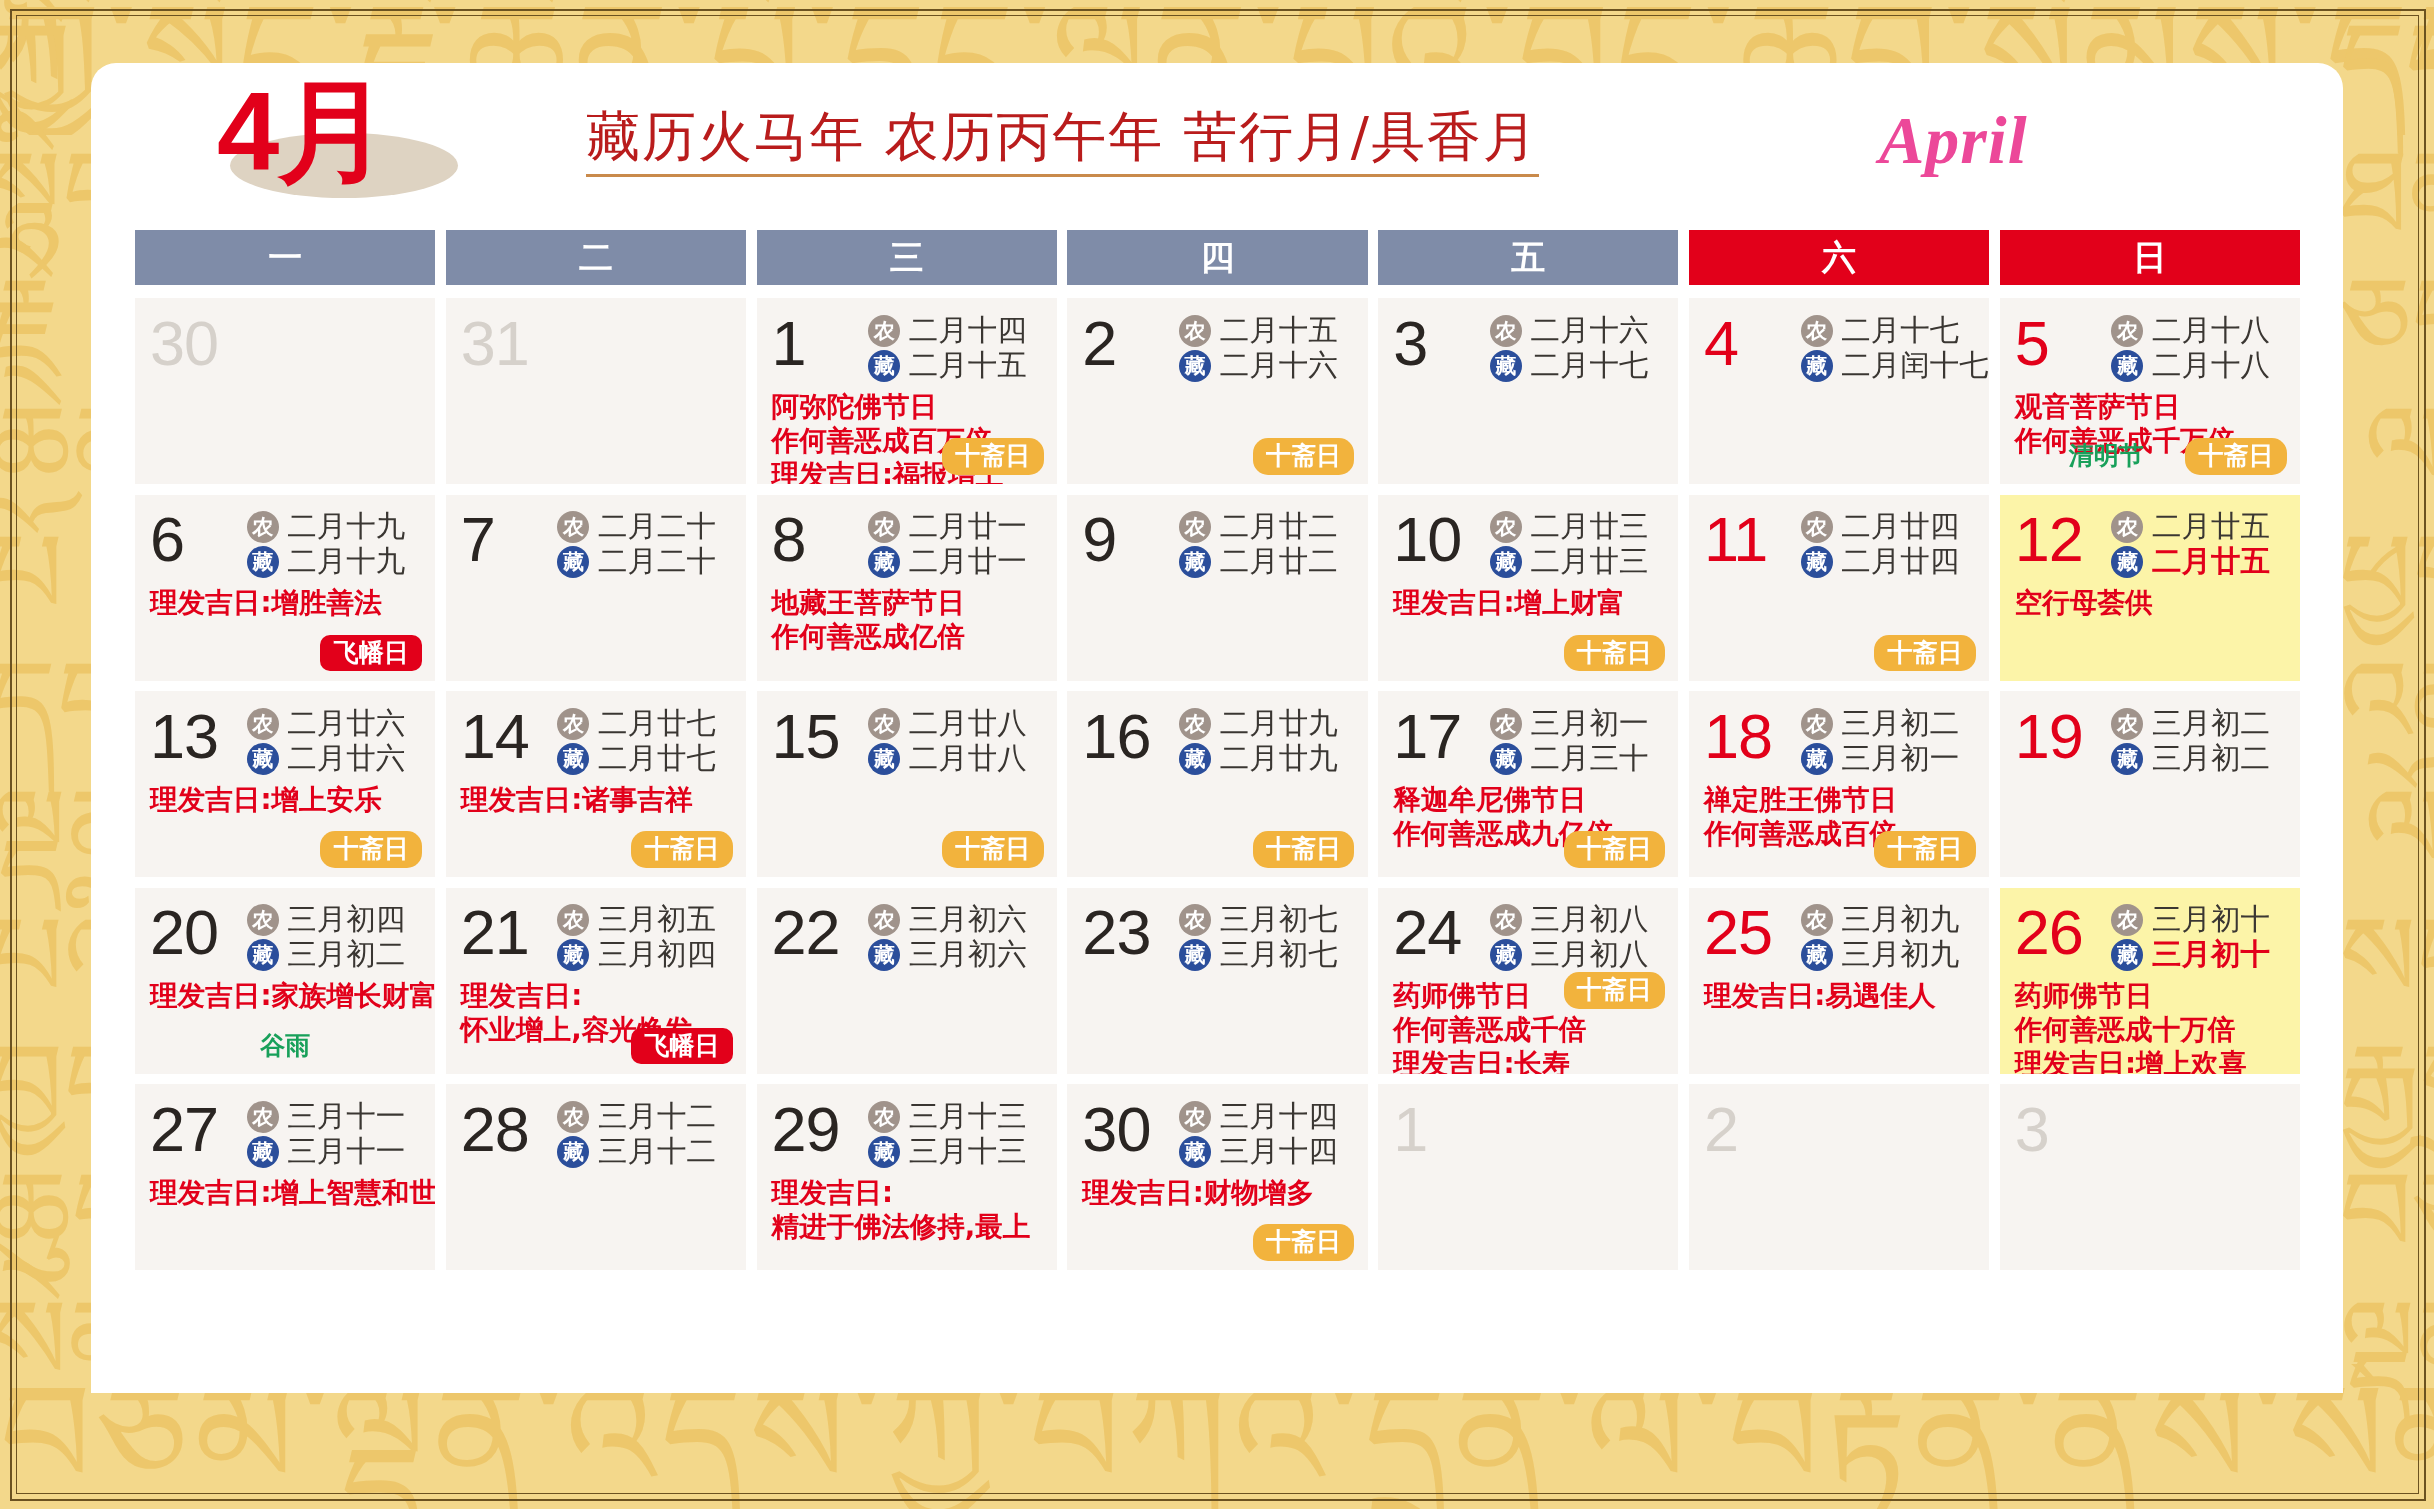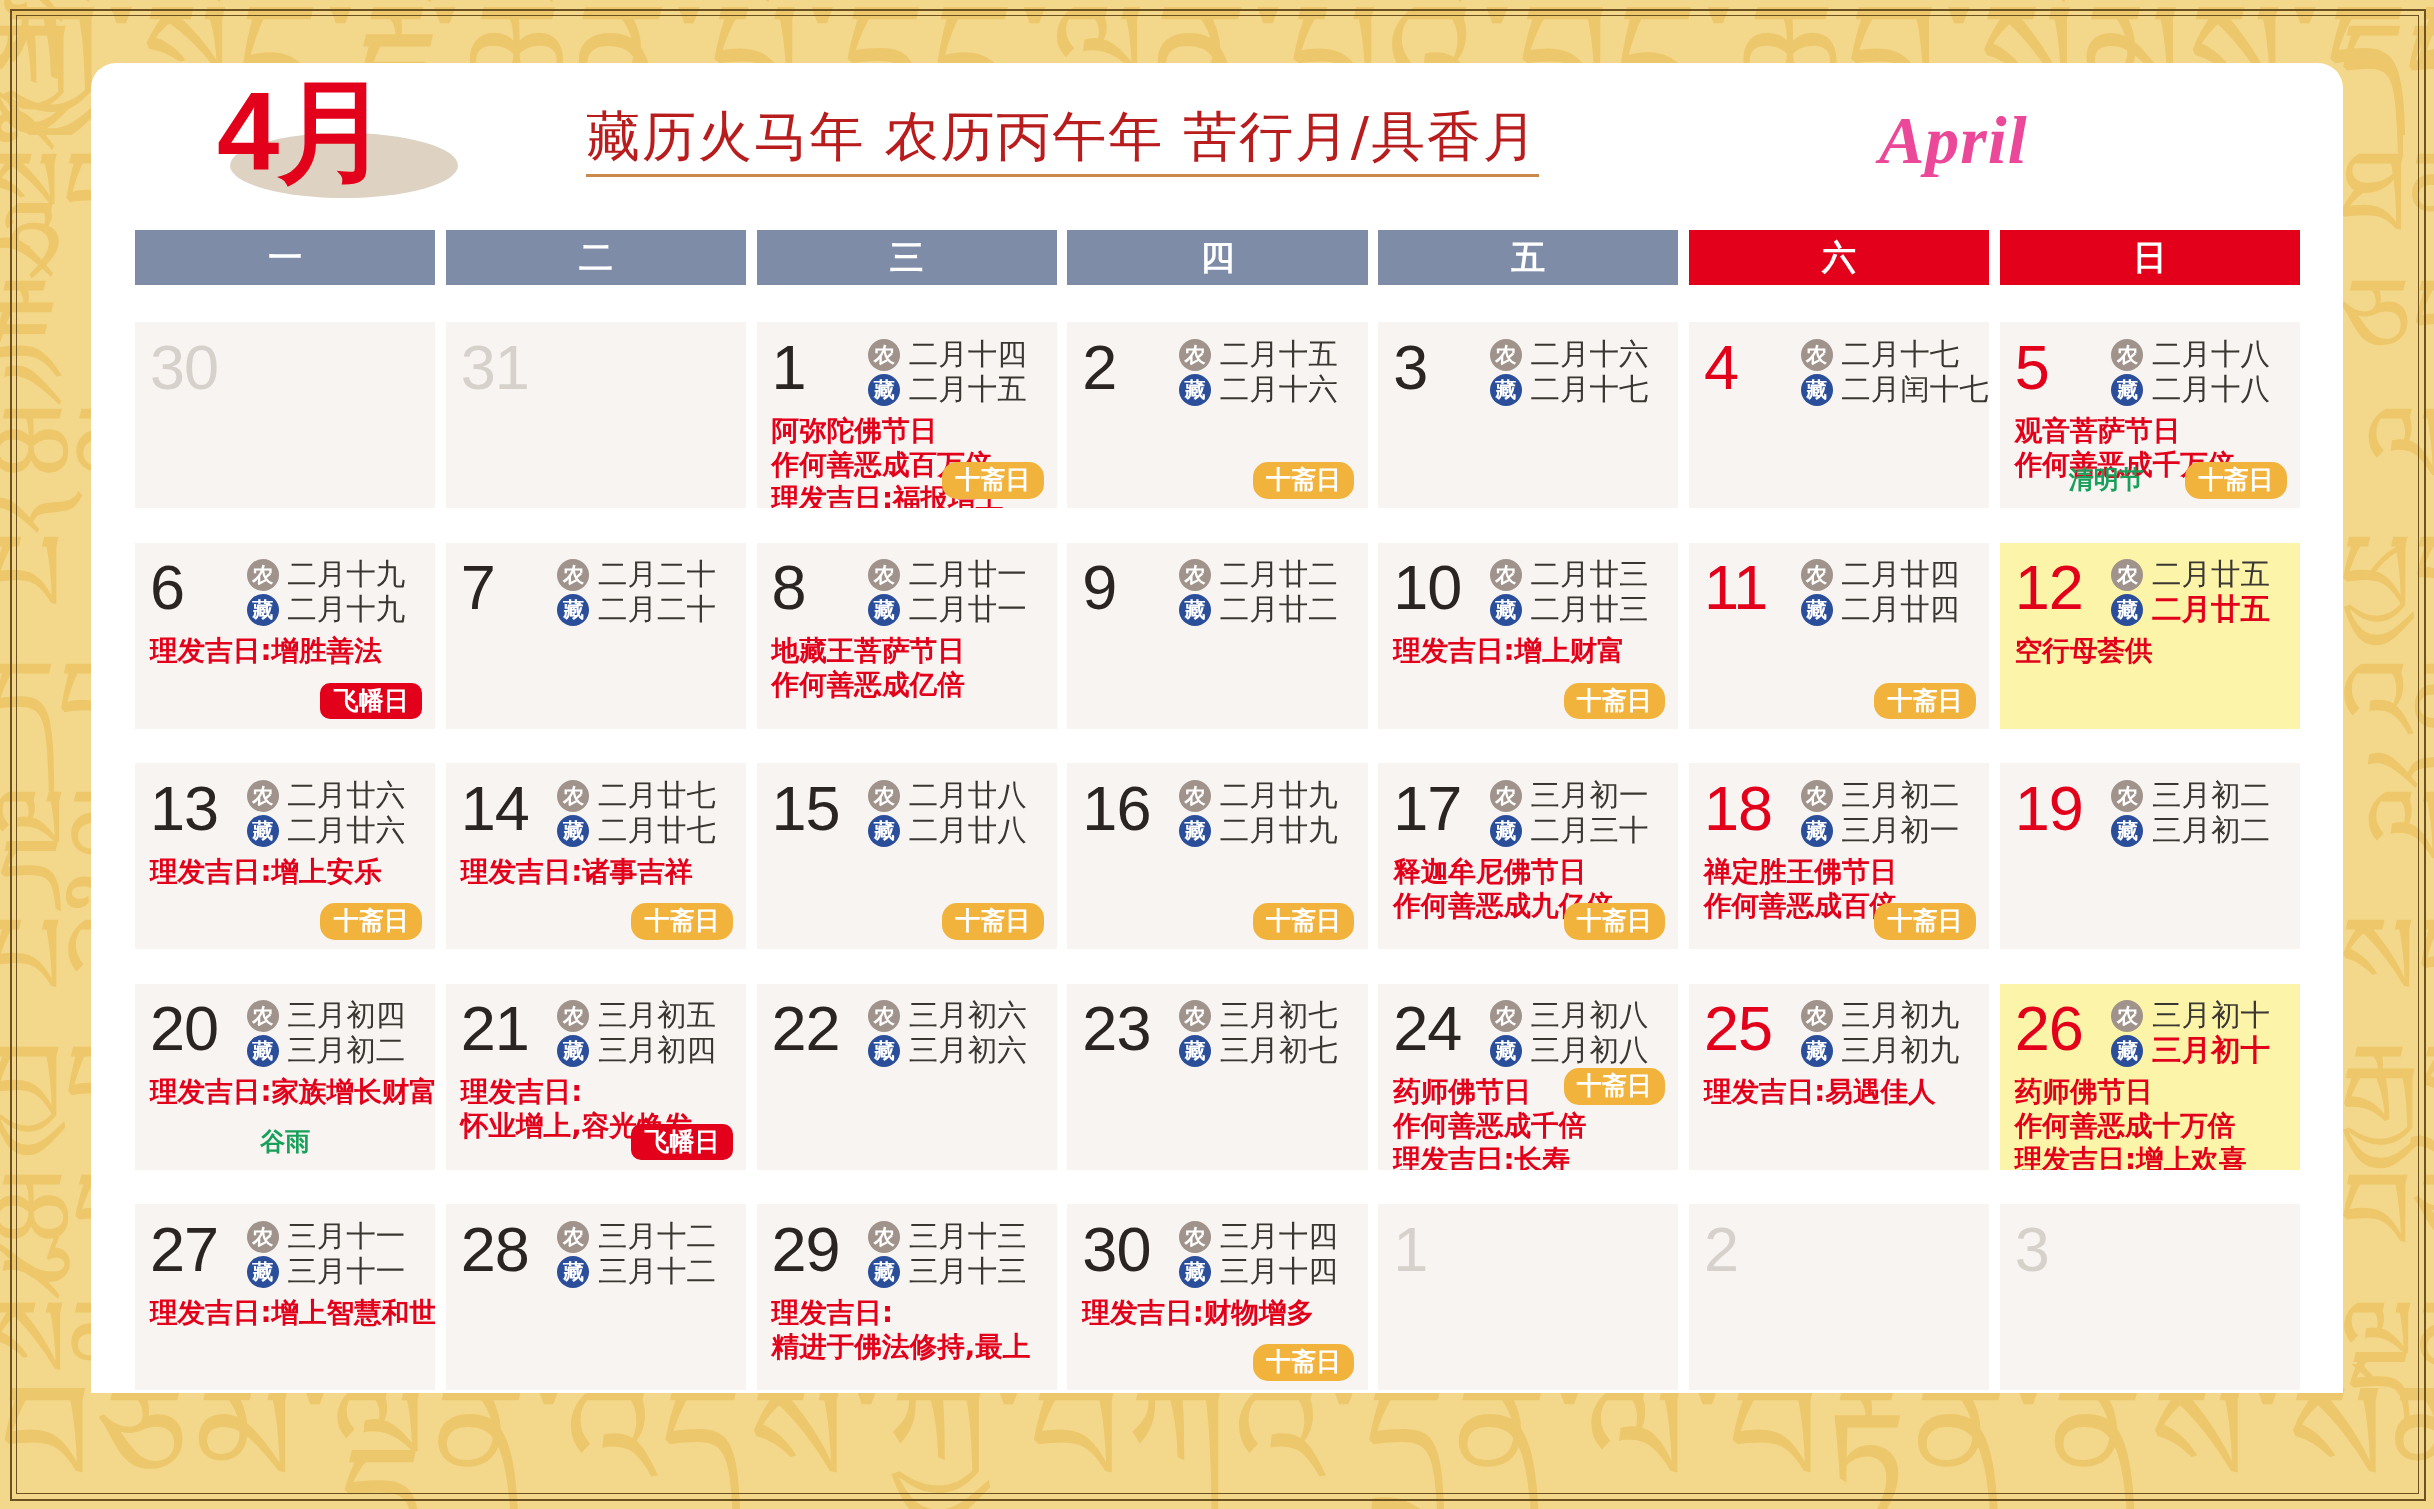--- a/index.html
+++ b/index.html
@@ -99,21 +99,20 @@
     font-family: "DejaVu Sans", sans-serif;
   }
   .wk.sat, .wk.sun { background: #E2001A; }
 
   .cell {
     flex: 1 1 0; height: 186px;
     background: #F7F4F1;
     position: relative;
     padding: 9.5px 15px 7.6px 15px;
     overflow: hidden;
-    margin-top: 24px;
   }
   .cell.hl { background: #FCF4A8; }
   .cell.other { background: #F7F4F1; }
 
   .cell-top { display: flex; align-items: flex-start; height: 80px; }
   .daynum {
     font-size: 63px; font-weight: normal; color: #2A2522;
     font-family: "Liberation Sans", sans-serif;
     line-height: 70px; letter-spacing: -1px; min-width: 91px;
   }

